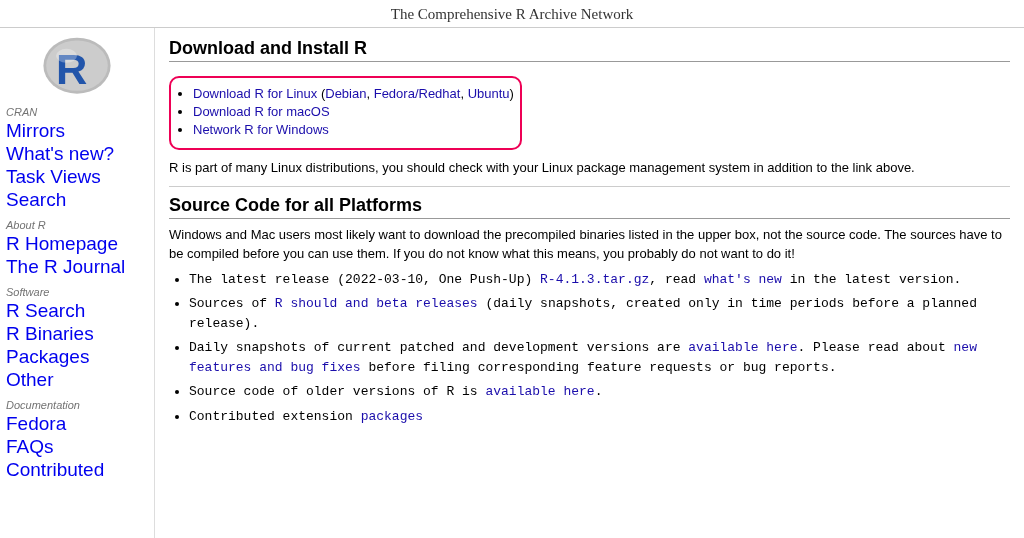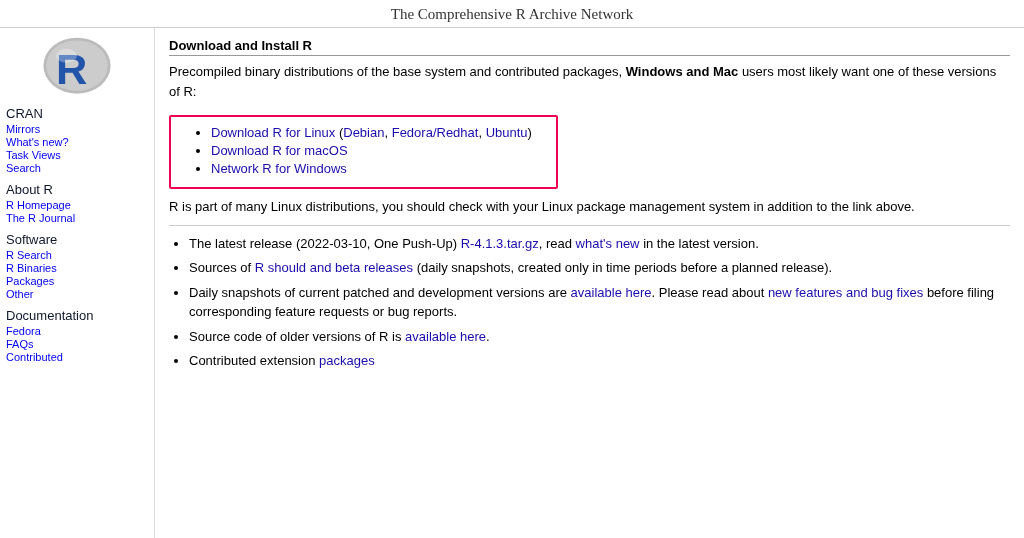--- a/index.html
+++ b/index.html
@@ -34,75 +34,77 @@
       justify-content: center;
       margin-bottom: 10px;
     }
 
     .r-logo {
       width: 70px;
       height: 60px;
     }
 
     .sidebar-section-title {
+      font-style: italic;
       font-weight: normal;
-      color: #0f172a;
+      color: #737373;
       margin-bottom: 2px;
       margin-top: 8px;
-      font-size: 13px;
+      font-size: 11px;
     }
 
     .sidebar-link {
       display: block;
       color: #00e;
       text-decoration: none;
       margin-bottom: 1px;
-      font-size: 11px;
+      font-size: 19px;
       cursor: pointer;
     }
 
     #main {
       flex: 1;
       overflow-y: auto;
       padding: 10px 14px;
     }
 
     .section-title {
       font-weight: bold;
-      font-size: 13px;
+      font-size: 18px;
       border-bottom: 1px solid #999;
       padding-bottom: 2px;
       margin-bottom: 6px;
     }
 
     .download-box {
       border: 2px solid #e05;
       display: inline-block;
-      padding: 8px 24px;
+      padding: 8px 6px;
       margin: 8px 0 8px 0;
-      border-radius: 2px;
+      border-radius: 10px;
     }
 
     .download-box ul {
       list-style: disc;
       padding-left: 16px;
     }
 
     .download-box li {
       margin-bottom: 3px;
     }
 
     a { color: #1a0dab; text-decoration: none; }
 
     p { margin-bottom: 6px; line-height: 1.5; }
 
     ul.content-list {
       list-style: disc;
       padding-left: 20px;
       margin-bottom: 6px;
+      font-family: Liberation Mono, monospace;
     }
 
     ul.content-list li {
       margin-bottom: 5px;
       line-height: 1.5;
     }
 
     .separator {
       border: none;
       border-top: 1px solid #ccc;
@@ -149,23 +151,20 @@
     <div class="sidebar-section-title">Documentation</div>
     <a class="sidebar-link" href="#">Fedora</a>
     <a class="sidebar-link" href="#">FAQs</a>
     <a class="sidebar-link" href="#">Contributed</a>
   </div>
 
   <div id="main">
     <div class="section-title">
       <span>Download and Install R</span>
     </div>
-    <p>
-      Precompiled binary distributions of the base system and contributed packages, <strong>Windows and Mac</strong> users most likely want one of these versions of R:
-    </p>
 
     <div class="download-box">
       <ul>
         <li>
           <a href="#">Download R for Linux</a>
           (<a href="#">Debian</a>,
           <a href="#">Fedora/Redhat</a>,
           <a href="#">Ubuntu</a>)
         </li>
         <li>
@@ -176,21 +175,27 @@
         </li>
       </ul>
     </div>
 
     <p>
       R is part of many Linux distributions, you should check with your Linux package management system in addition to the link above.
     </p>
 
     <hr class="separator">
 
-
+    <div class="section-title">
+      <span>Source Code for all Platforms</span>
+    </div>
+
+    <p>
+      Windows and Mac users most likely want to download the precompiled binaries listed in the upper box, not the source code. The sources have to be compiled before you can use them. If you do not know what this means, you probably do not want to do it!
+    </p>
 
     <ul class="content-list">
       <li>
         The latest release (2022-03-10, One Push-Up) <a href="#">R-4.1.3.tar.gz</a>, read <a href="#">what's new</a> in the latest version.
       </li>
       <li>
         Sources of <a href="#">R should and beta releases</a> (daily snapshots, created only in time periods before a planned release).
       </li>
       <li>
         Daily snapshots of current patched and development versions are <a href="#">available here</a>. Please read about <a href="#">new features and bug fixes</a> before filing corresponding feature requests or bug reports.

